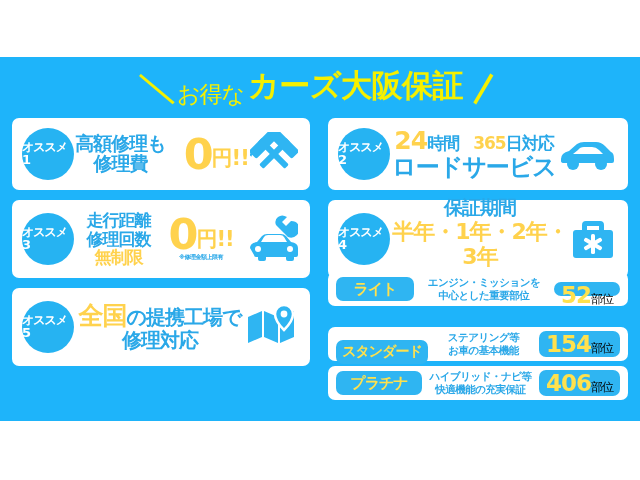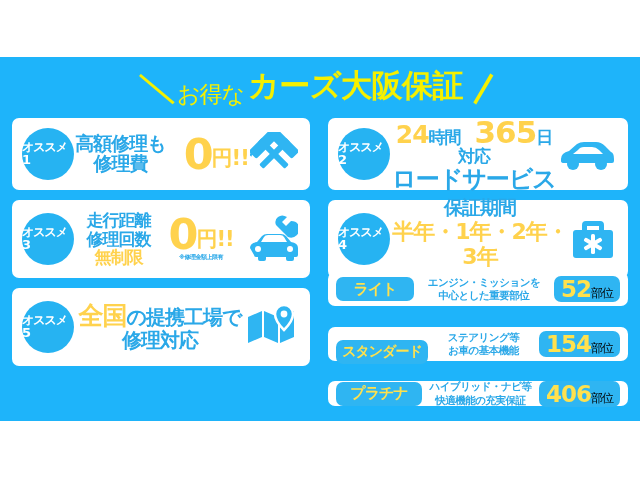--- a/index.html
+++ b/index.html
@@ -154,21 +154,21 @@
 
   <div class="card" style="left:328px;top:118px;width:300px;height:72px;">
     <div class="inner">
       <div class="badge">
         <span class="b-top">オススメ</span>
         <span class="b-num">2</span>
       </div>
       <div class="body">
         <div class="textcol">
           <div style="line-height:1.05;">
-            <span style="font-size:25px;font-weight:bold;color:#ffd24d;letter-spacing:-1px;">24</span><span style="font-size:17px;font-weight:bold;color:#2aa8e8;letter-spacing:-1px;">時間</span><span style="font-size:31px;font-weight:bold;color:#ffd24d;letter-spacing:-1px;margin-left:14px;">365</span><span style="font-size:17px;font-weight:bold;color:#2aa8e8;letter-spacing:-1px;">日対応</span>
+            <span style="font-size:25px;font-weight:bold;color:#ffd24d;letter-spacing:-1px;">24</span><span style="font-size:17px;font-weight:bold;color:#2aa8e8;letter-spacing:-1px;">時間</span><span style="font-size:17px;font-weight:bold;color:#ffd24d;letter-spacing:-1px;margin-left:14px;">365</span><span style="font-size:17px;font-weight:bold;color:#2aa8e8;letter-spacing:-1px;">日対応</span>
           </div>
           <div style="font-size:24px;font-weight:bold;color:#2aa8e8;letter-spacing:-1px;line-height:1.1;">ロードサービス</div>
         </div>
       </div>
       <div class="icon">
         <svg width="58" height="34" viewBox="0 0 58 34">
           <g fill="#2fb5f2">
             <path d="M3 22 q0 -6 8 -8 l8 -7 q3 -2 7 -2 h12 q5 0 9 4 l6 6 q3 1 3 7 v2 q0 2 -2 2 h-48 q-3 0 -3 -2 z"></path>
             <circle cx="15" cy="27" r="6"></circle>
             <circle cx="43" cy="27" r="6"></circle>
@@ -274,39 +274,39 @@
       </div>
     </div>
   </div>
 
   <div class="plan-card" style="left:328px;top:272px;width:300px;height:34px;">
     <div class="pill" style="width:78px;height:24px;font-size:15px;">ライト</div>
     <div class="plan-desc">
       <div>エンジン・ミッションを</div>
       <div>中心とした重要部位</div>
     </div>
-    <div class="count" style="height:26px;">
+    <div class="count" style="height:14px;">
       <span class="num">52</span>
       <span class="unit">部位</span>
     </div>
   </div>
 
   <div class="plan-card" style="left:328px;top:327px;width:300px;height:34px;">
     <div class="pill" style="width:92px;height:24px;font-size:14px;margin-top:16px;">スタンダード</div>
     <div class="plan-desc">
       <div>ステアリング等</div>
       <div>お車の基本機能</div>
     </div>
     <div class="count" style="height:26px;">
       <span class="num">154</span>
       <span class="unit">部位</span>
     </div>
   </div>
 
-  <div class="plan-card" style="left:328px;top:366px;width:300px;height:25px;margin-top:15px;">
+  <div class="plan-card" style="left:328px;top:366px;width:300px;height:34px;">
     <div class="pill" style="width:86px;height:24px;font-size:15px;">プラチナ</div>
     <div class="plan-desc">
       <div>ハイブリッド・ナビ等</div>
       <div>快適機能の充実保証</div>
     </div>
     <div class="count" style="height:26px;">
       <span class="num">406</span>
       <span class="unit">部位</span>
     </div>
   </div>

